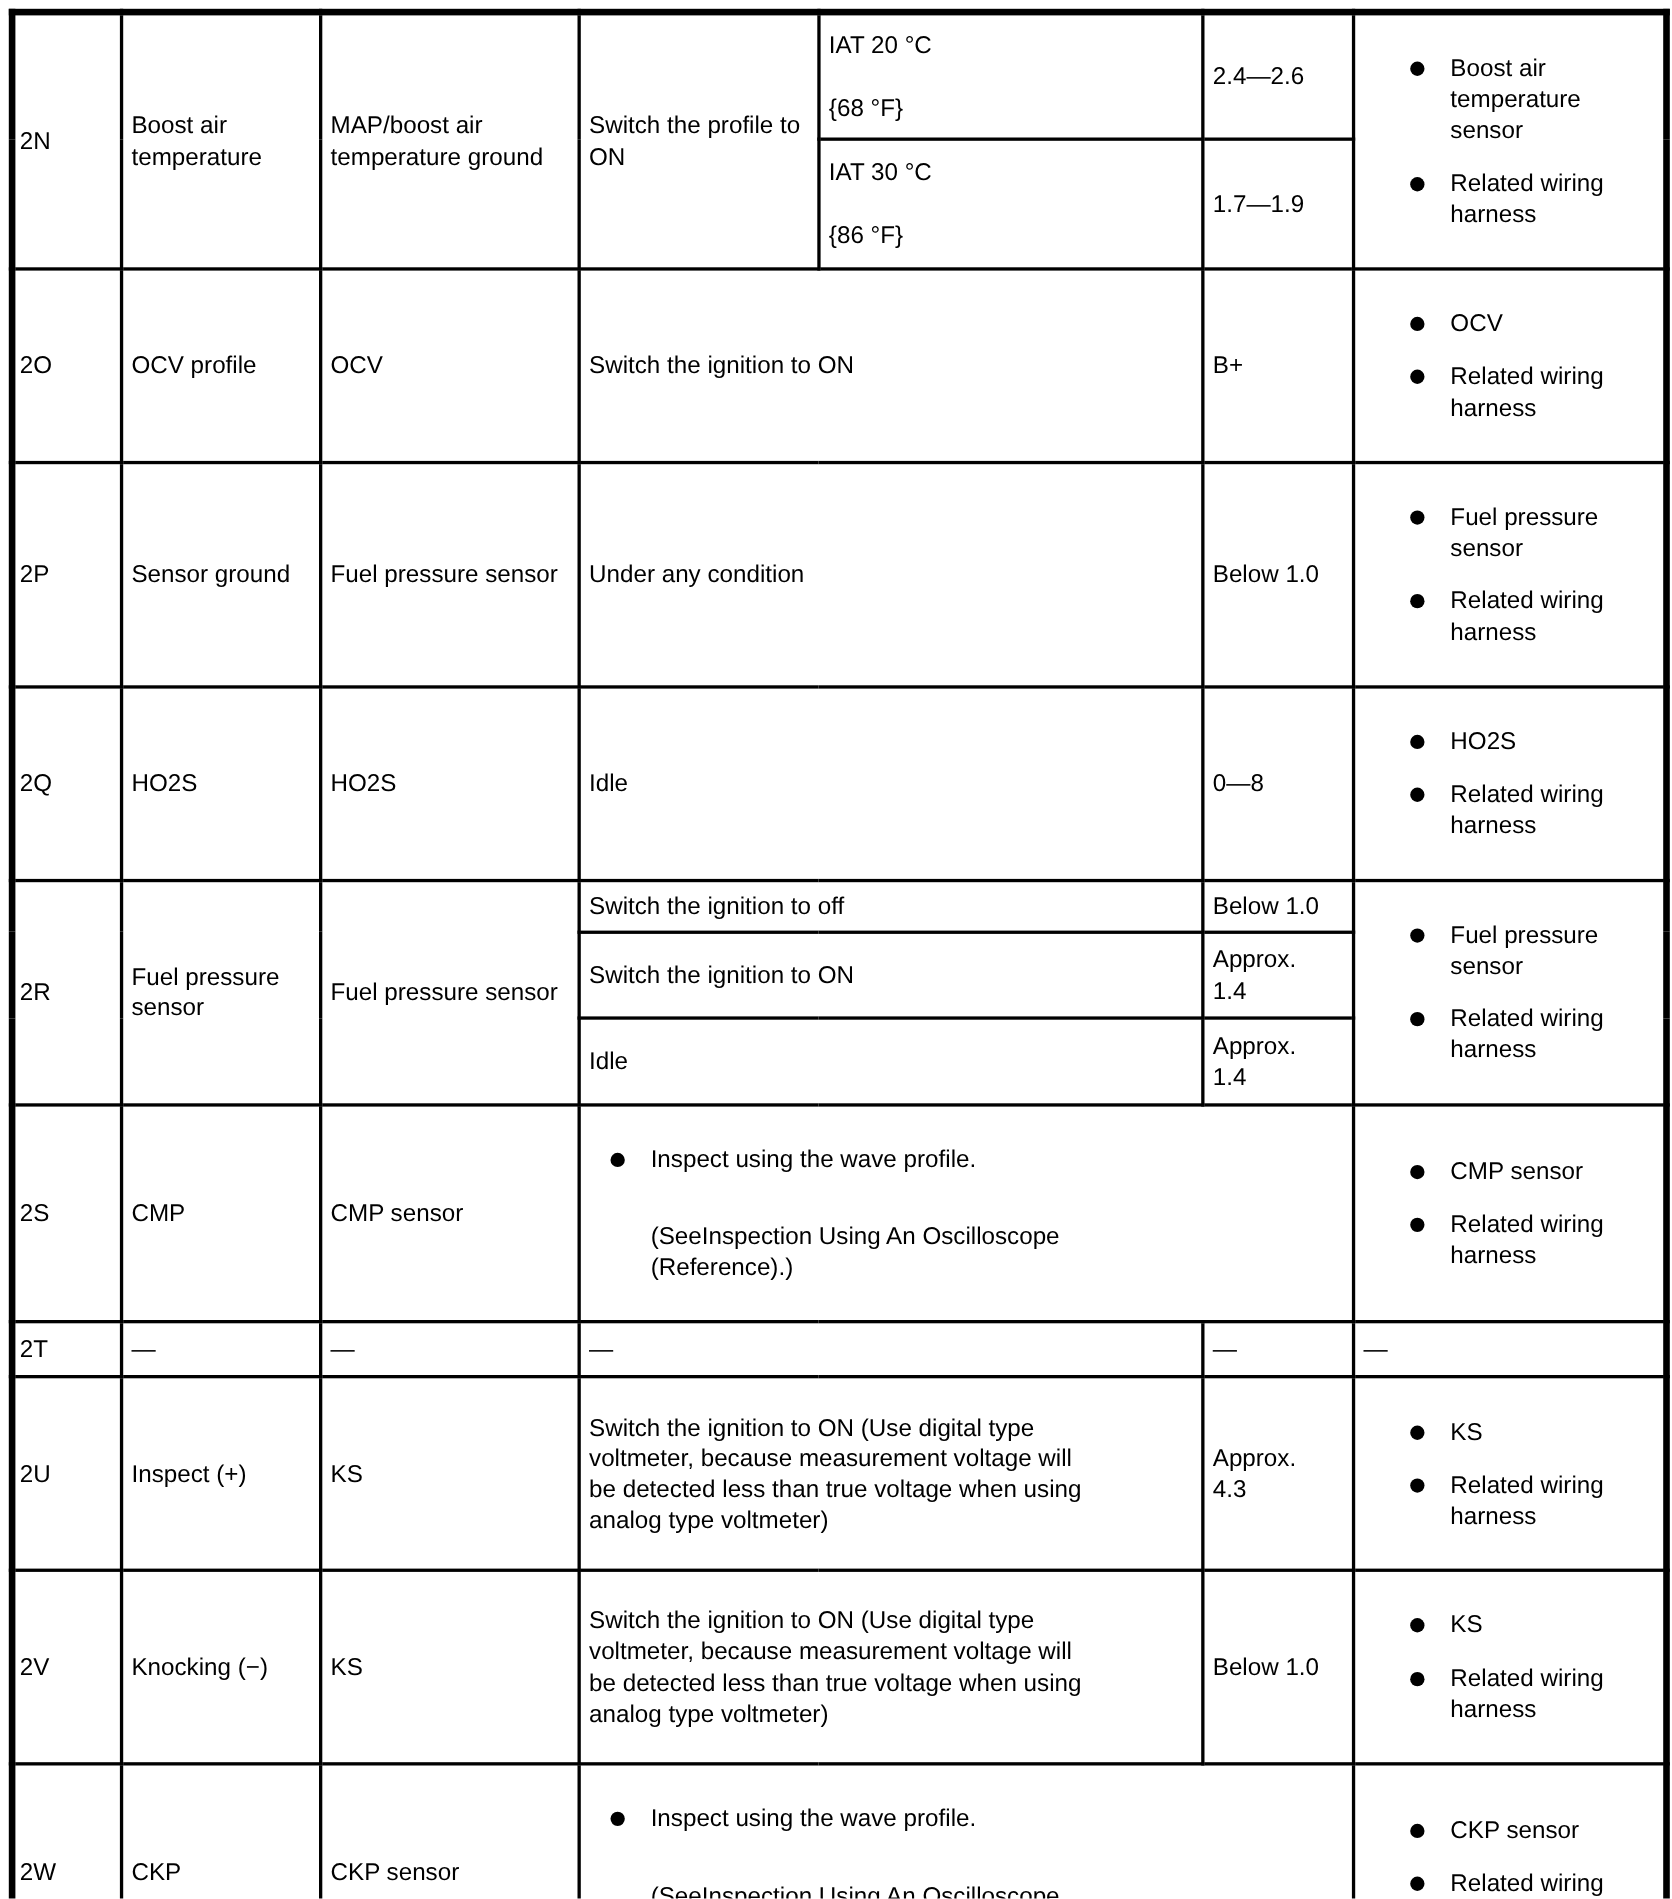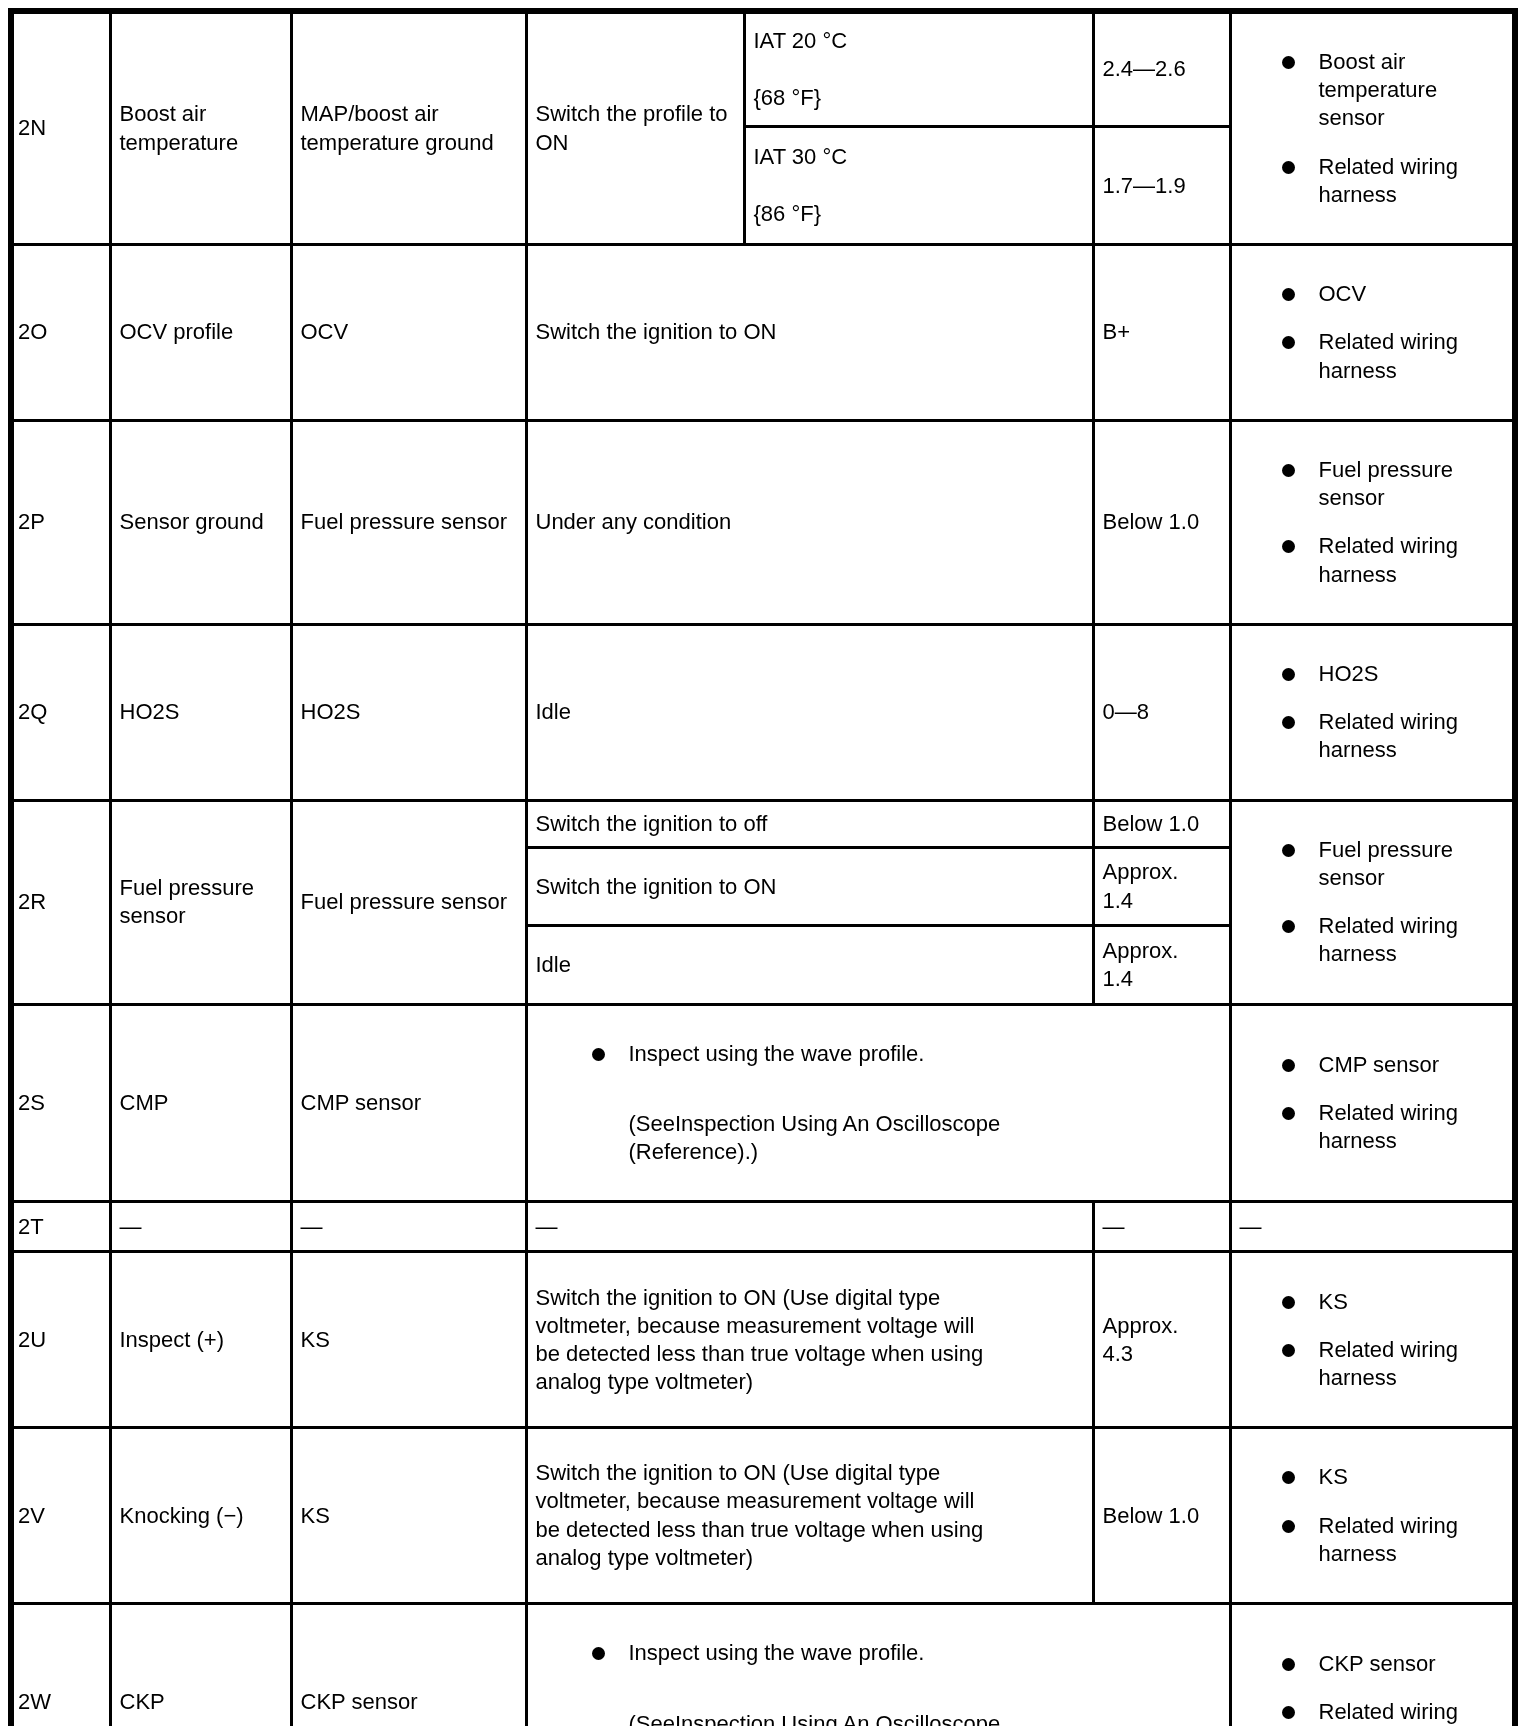--- a/index.html
+++ b/index.html
@@ -19,21 +19,21 @@
     line-height:1.28;
     white-space:pre-line;
     overflow:hidden;
   }
   td.term{padding-left:4px;}
   
   .blist{display:flex;flex-direction:column;gap:20px;padding-left:42px;}
   .bitem{display:flex;gap:24px;align-items:flex-start;}
   .dot{flex:none;width:13px;height:13px;border-radius:50%;background:#000;margin-top:8px;}
   
-  .wave{padding-left:64px;}
+  .wave{padding-left:27px;}
   .wave-row{display:flex;gap:24px;align-items:flex-start;}
   .wave-see{margin-left:37px;margin-top:14px;white-space:pre-line;}
 </style>
 </head>
 <body>
 
 <table class="volt">
   <colgroup>
     <col style="width:99px">
       <col style="width:181px">

